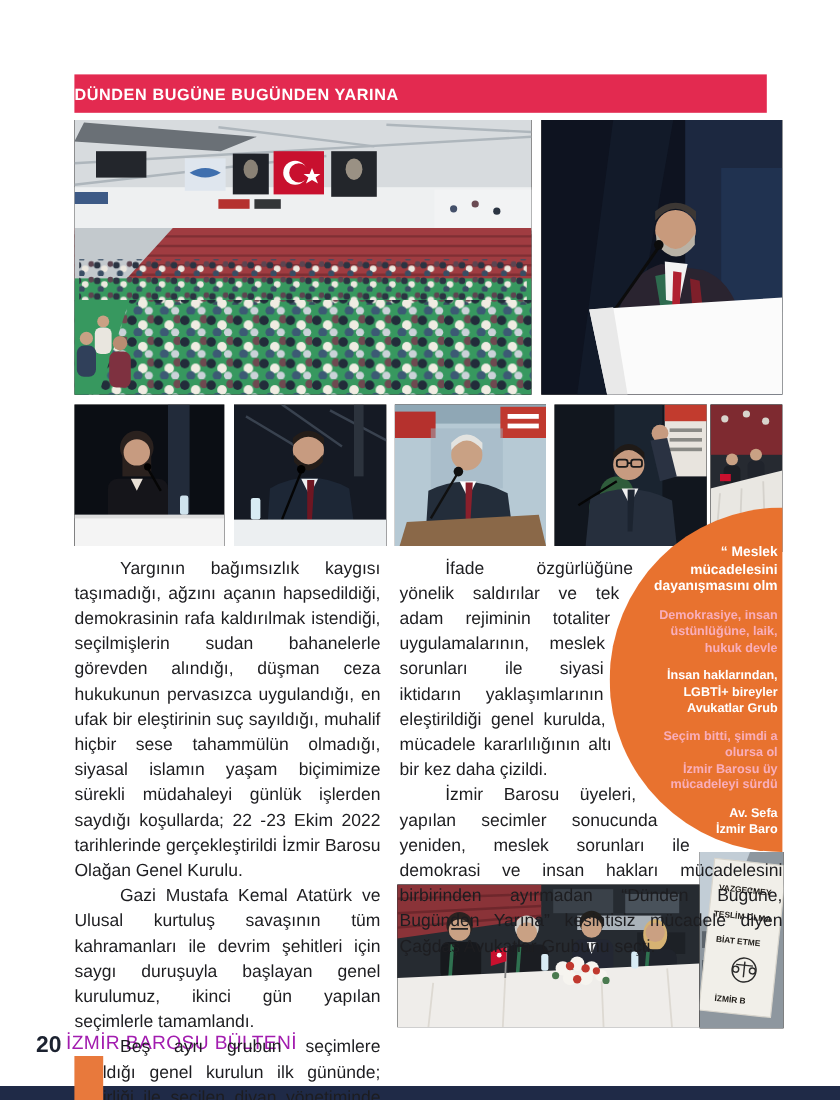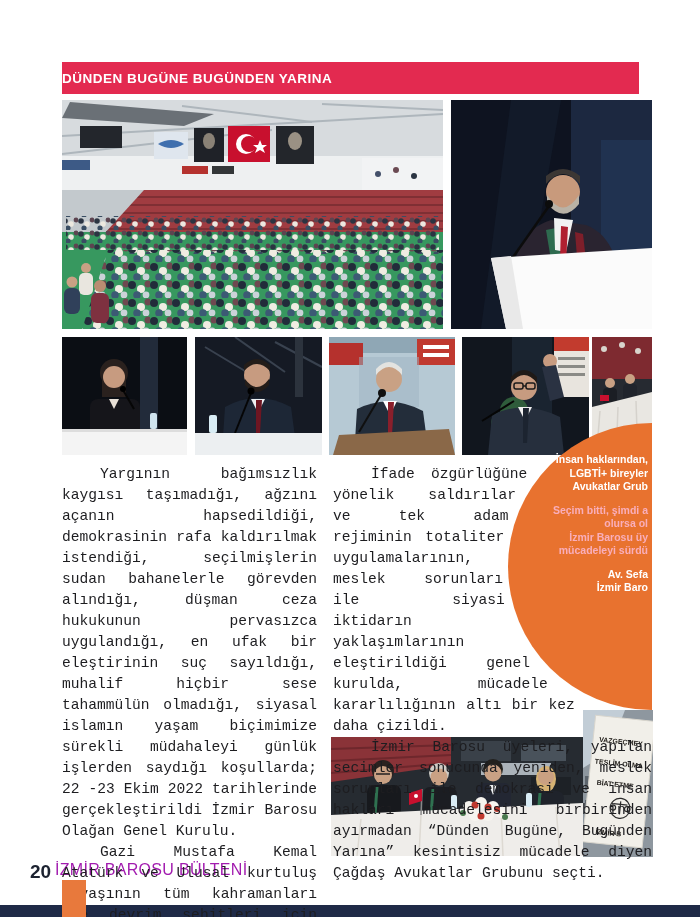--- a/index.html
+++ b/index.html
@@ -10,21 +10,21 @@
   figure svg{display:block;}
 
   
   #section-banner{left:62px;top:62px;width:577px;height:32px;background:#e32a50;
     display:flex;align-items:center;justify-content:flex-start;z-index:2;}
   #section-banner span{color:#fff;font-weight:bold;font-size:13.5px;letter-spacing:.5px;}
 
   
   .col{position:absolute;top:464px;text-align:justify;color:#1d1d20;
        font-size:14.6px;line-height:21px;z-index:4;}
-  .col p{margin:0;text-indent:38px;font-family:Liberation Mono, monospace;}
+  .col p{margin:0;text-indent:38px;}
   .col p + p{}
   #left-col{left:62px;width:255px;}
   #right-col{left:333px;width:319px;}
   .circle-float{float:right;width:165px;height:246px;
        shape-outside:circle(150px at 166px 103px);}
 
   
   #callout-clip{left:508px;top:423px;width:144px;height:287px;overflow:hidden;z-index:5;}
   #callout-disc{position:absolute;left:0;top:0;width:287px;height:287px;
        border-radius:50%;background:#e8722f;}
@@ -243,20 +243,30 @@
         <line x1="26" y1="70" x2="24" y2="123"></line>
         <line x1="44" y1="64" x2="46" y2="123"></line>
       </g>
   <rect x="8" y="58" width="9" height="6" fill="#c8102e"></rect>
 </svg>
 </figure>
 
 <div id="callout-clip" class="abs">
   <div id="callout-disc"></div>
   <div id="callout-text">
+    <div class="blk b1 w">
+      <div>“ Meslek</div>
+      <div>mücadelesini</div>
+      <div>dayanışmasını olm</div>
+    </div>
+    <div class="blk p">
+      <div>Demokrasiye, insan</div>
+      <div>üstünlüğüne, laik,</div>
+      <div>hukuk devle</div>
+    </div>
     <div class="blk w">
       <div>İnsan haklarından,</div>
       <div>LGBTİ+ bireyler</div>
       <div>Avukatlar Grub</div>
     </div>
     <div class="blk p">
       <div>Seçim bitti, şimdi a</div>
       <div>olursa ol</div>
       <div>İzmir Barosu üy</div>
       <div>mücadeleyi sürdü</div>

